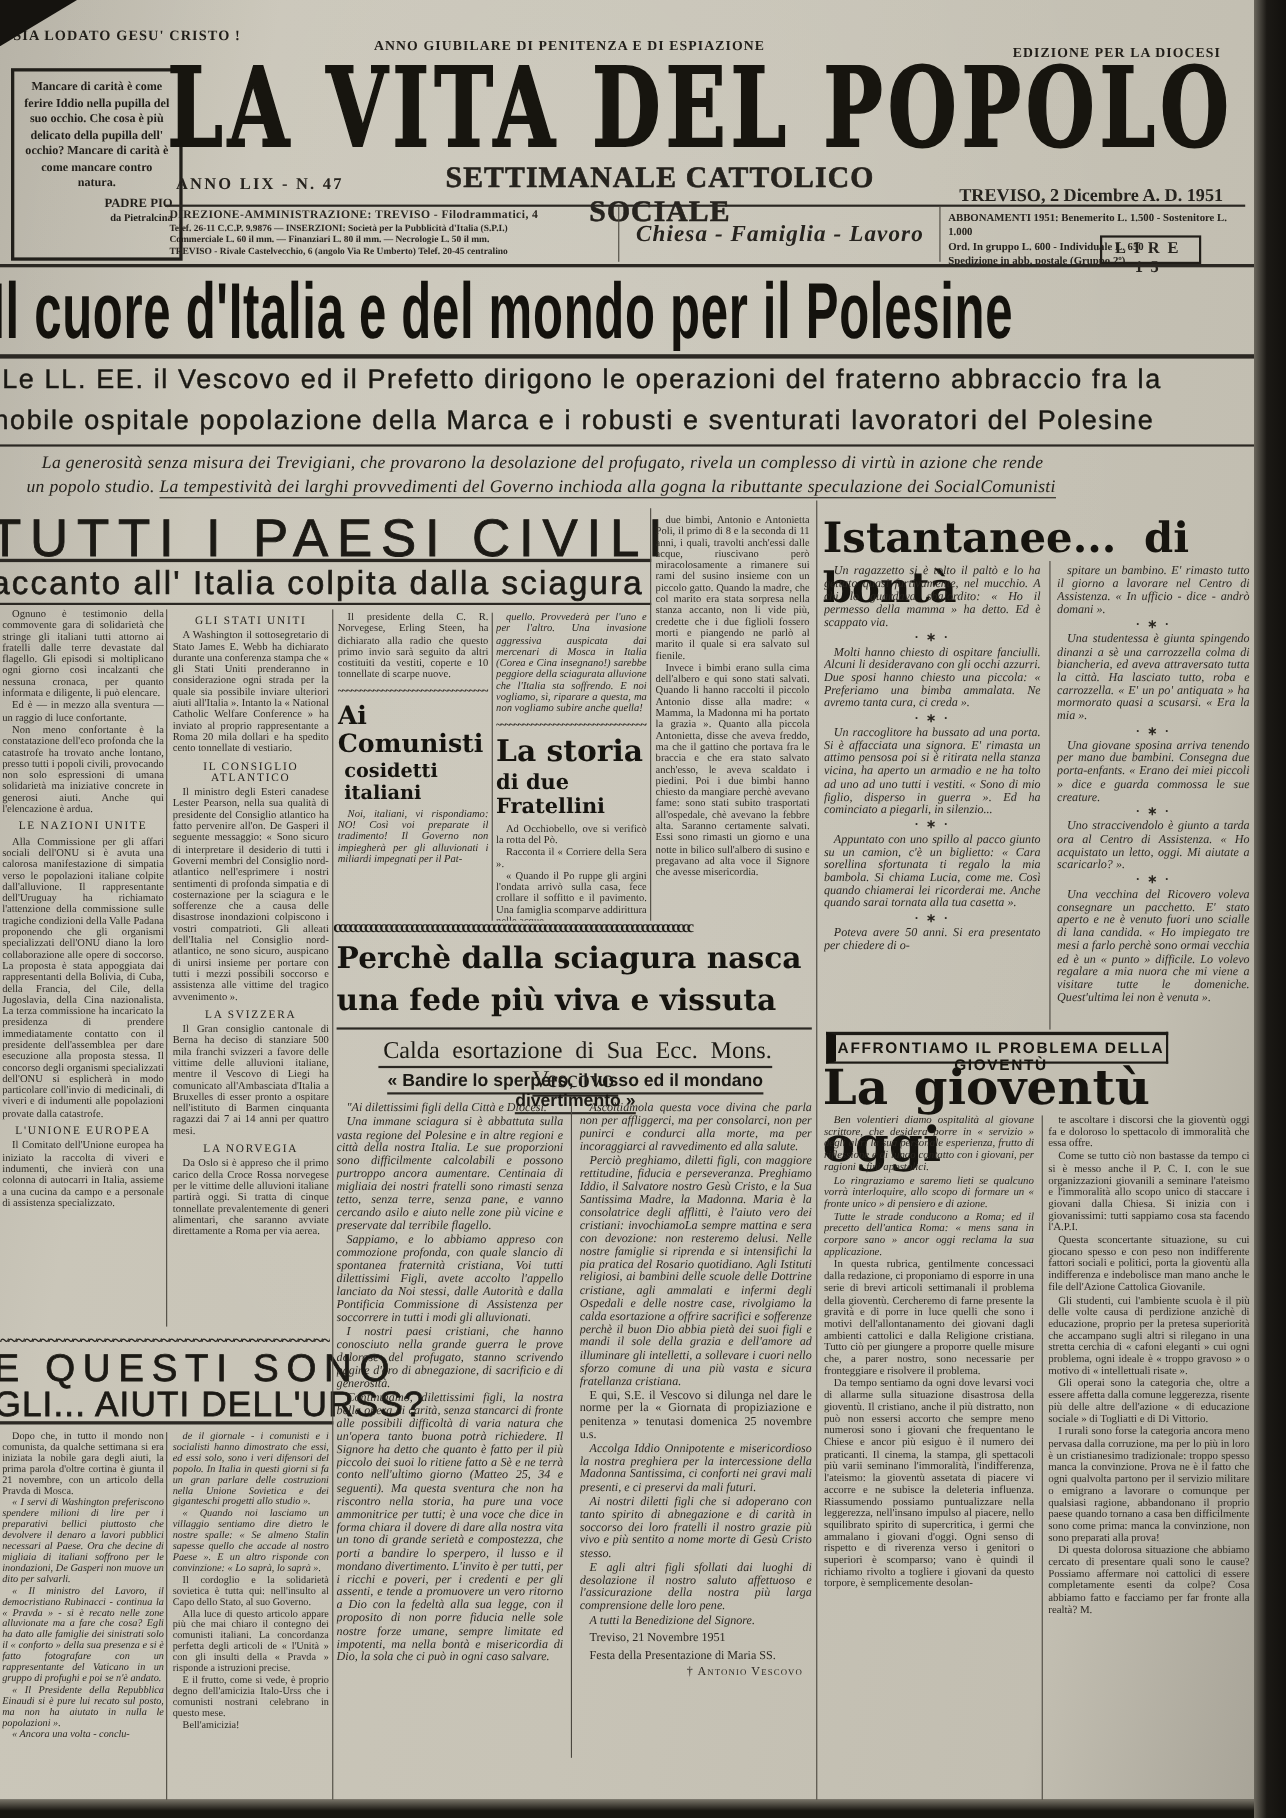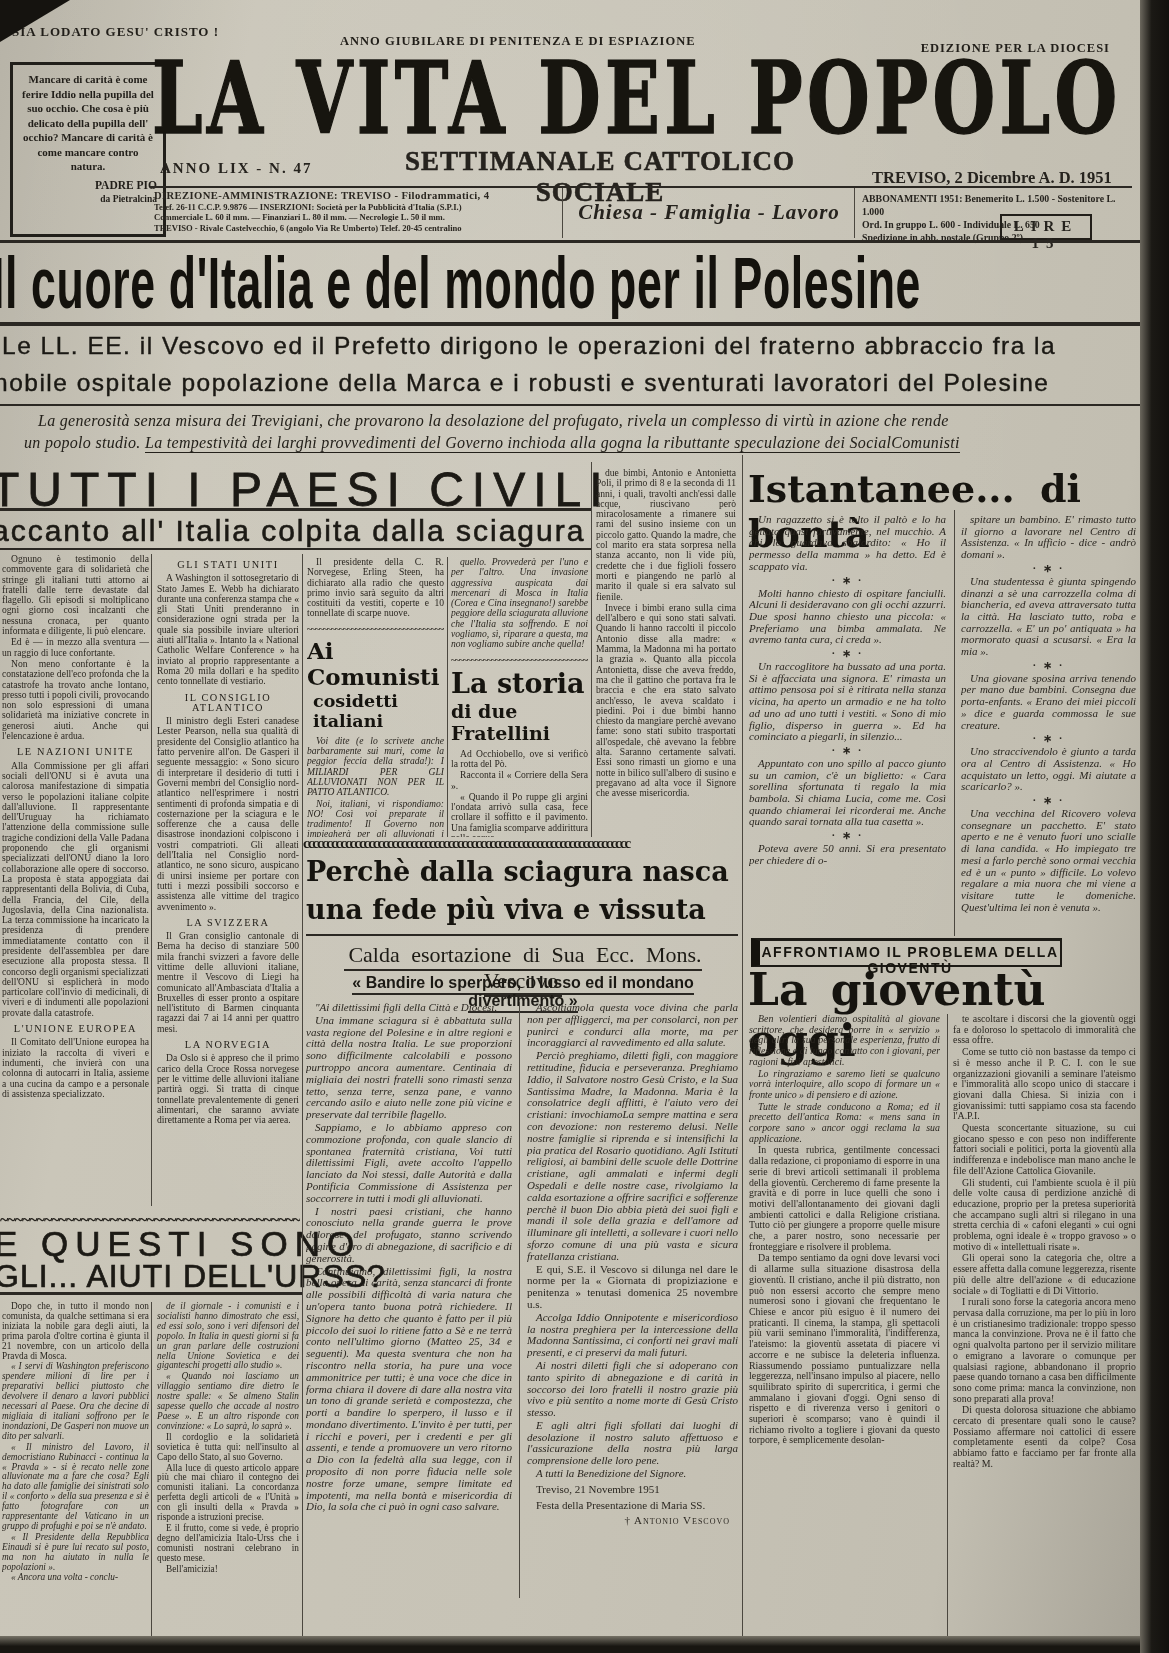--- a/index.html
+++ b/index.html
@@ -179,21 +179,20 @@
       <div class="it it-h">LA SVIZZERA</div>
       <div class="it it-p">Il Gran consiglio cantonale di Berna ha deciso di stanziare 500 mila franchi svizzeri a favore delle vittime delle alluvioni italiane, mentre il Vescovo di Liegi ha comunicato all'Ambasciata d'Italia a Bruxelles di esser pronto a ospitare nell'istituto di Barmen cinquanta ragazzi dai 7 ai 14 anni per quattro mesi.</div>
       <div class="it it-h">LA NORVEGIA</div>
       <div class="it it-p">Da Oslo si è appreso che il primo carico della Croce Rossa norvegese per le vittime delle alluvioni italiane partirà oggi. Si tratta di cinque tonnellate prevalentemente di generi alimentari, che saranno avviate direttamente a Roma per via aerea.</div>
     </div>
   <div class="col tcol c3" style="left:307px;top:557px;width:137px;height:280px;">
       <div class="it it-p">Il presidente della C. R. Norvegese, Erling Steen, ha dichiarato alla radio che questo primo invio sarà seguito da altri costituiti da vestiti, coperte e 10 tonnellate di scarpe nuove.</div>
       <div class="it it-wave">~~~~~~~~~~~~~~~~~~~~~~~~~~~~~~~~~~~~</div>
       <div class="it it-bh1">Ai Comunisti</div>
       <div class="it it-bh2">cosidetti italiani</div>
-      <div class="it it-i">Voi dite (e lo scrivete anche barbaramente sui muri, come la peggior feccia della strada!): I MILIARDI PER GLI ALLUVIONATI NON PER IL PATTO ATLANTICO.</div>
       <div class="it it-i">Noi, italiani, vi rispondiamo: NO! Così voi preparate il tradimento! Il Governo non impiegherà per gli alluvionati i miliardi impegnati per il Pat-</div>
     </div>
   <div class="col tcol c4" style="left:451px;top:557px;width:137px;height:280px;">
       <div class="it it-i">quello. Provvederà per l'uno e per l'altro. Una invasione aggressiva auspicata dai mercenari di Mosca in Italia (Corea e Cina insegnano!) sarebbe peggiore della sciagurata alluvione che l'Italia sta soffrendo. E noi vogliamo, sì, riparare a questa, ma non vogliamo subire anche quella!</div>
       <div class="it it-wave">~~~~~~~~~~~~~~~~~~~~~~~~~~~~~~~~~~~~</div>
       <div class="it it-bh1">La storia</div>
       <div class="it it-bh2">di due Fratellini</div>
       <div class="it it-p">Ad Occhiobello, ove si verificò la rotta del Pò.</div>
       <div class="it it-p">Racconta il « Corriere della Sera ».</div>
       <div class="it it-p">« Quando il Po ruppe gli argini l'ondata arrivò sulla casa, fece crollare il soffitto e il pavimento. Una famiglia scomparve addirittura nelle acque.</div>

